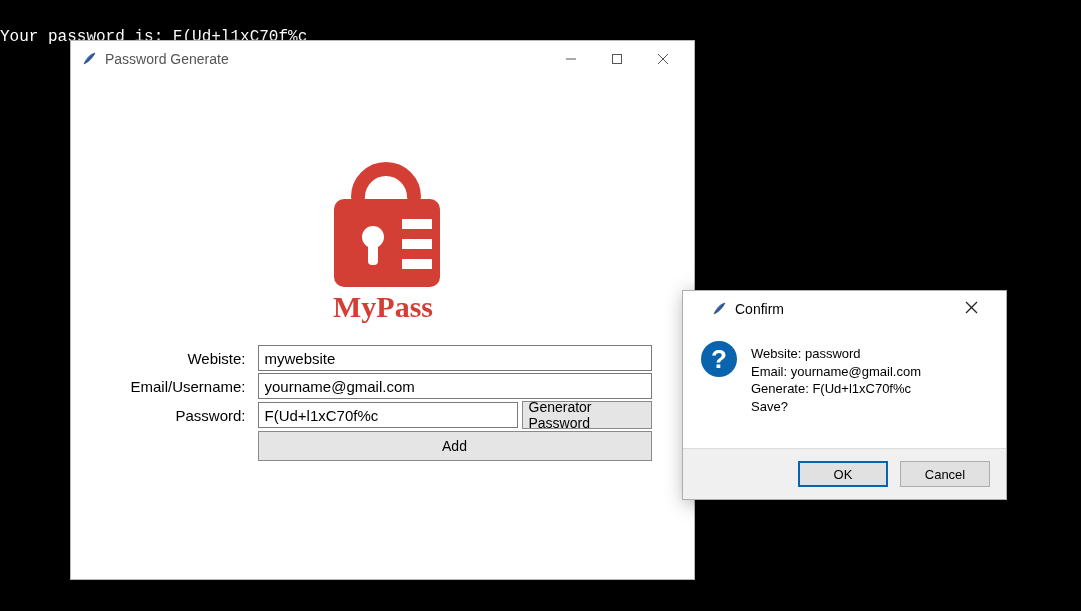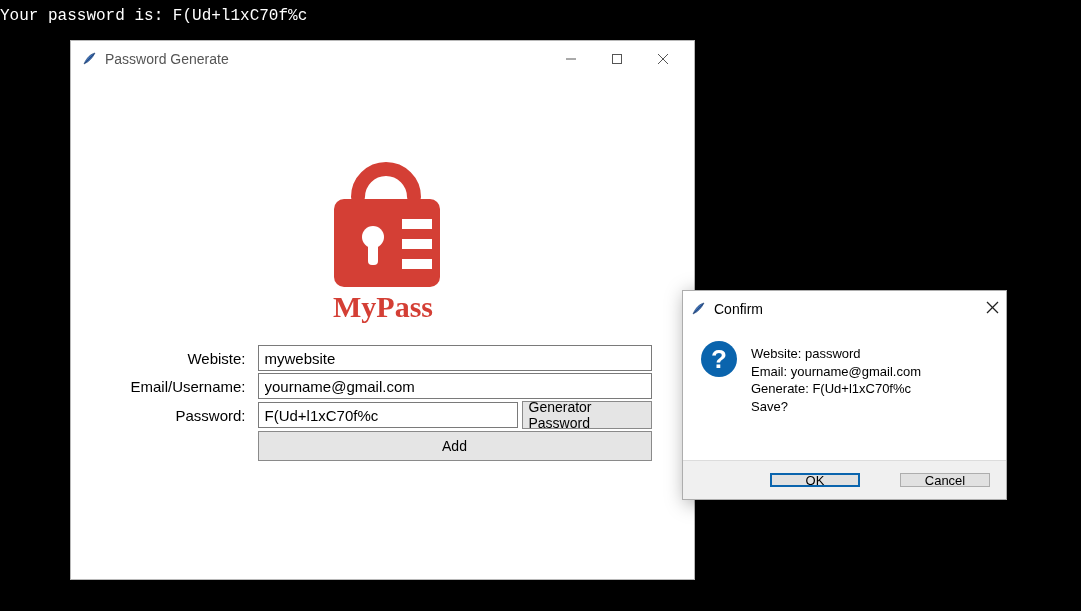--- a/index.html
+++ b/index.html
@@ -11,21 +11,21 @@
       font-size: 13px;
       color: #000;
       position: relative;
       overflow: hidden;
     }
     .console-text {
       color: #fff;
       font-family: Consolas, "Courier New", monospace;
       font-size: 16px;
       position: absolute;
-      top: 7px;
+      top: 28px;
       left: 0;
     }
 
     
     .main-window {
       position: absolute;
       left: 70px;
       top: 40px;
       width: 625px;
       height: 540px;
@@ -107,21 +107,21 @@
       background: #fff;
       border: 1px solid #adadad;
       box-shadow: 3px 3px 18px rgba(0,0,0,0.35);
       display: flex;
       flex-direction: column;
     }
     .dlg-titlebar {
       height: 36px;
       display: flex;
       align-items: center;
-      padding: 0 7px;
+      padding: 0 28px;
     }
     .dlg-titlebar .titlebar-title { color: #000; font-size: 14px; font-weight: 400; }
     .dlg-close { font-size: 16px; color: #222; }
     .dlg-body {
       flex: 1;
       padding: 14px 18px 10px 18px;
       display: flex;
       gap: 14px;
     }
     .q-icon {
@@ -134,27 +134,26 @@
     .dlg-msg { font-size: 13px; line-height: 1.35; padding-top: 4px; }
     .dlg-actions {
       background: #f0f0f0;
       padding: 12px 16px;
       display: flex;
       justify-content: flex-end;
       gap: 12px;
       border-top: 1px solid #dcdcdc;
     }
     .dlg-btn {
-      width: 90px; height: 14px;
+      width: 90px; height: 26px;
       background: #e1e1e1;
       border: 1px solid #adadad;
       display: flex; align-items: center; justify-content: center;
       font-size: 13px;
       cursor: default;
-      margin-left: 28px;
     }
     .dlg-btn.primary {
       border: 2px solid #0a64ad;
       background: #e1e1e1;
       color: #000;
     }
   </style>
 </head>
 <body>
 

